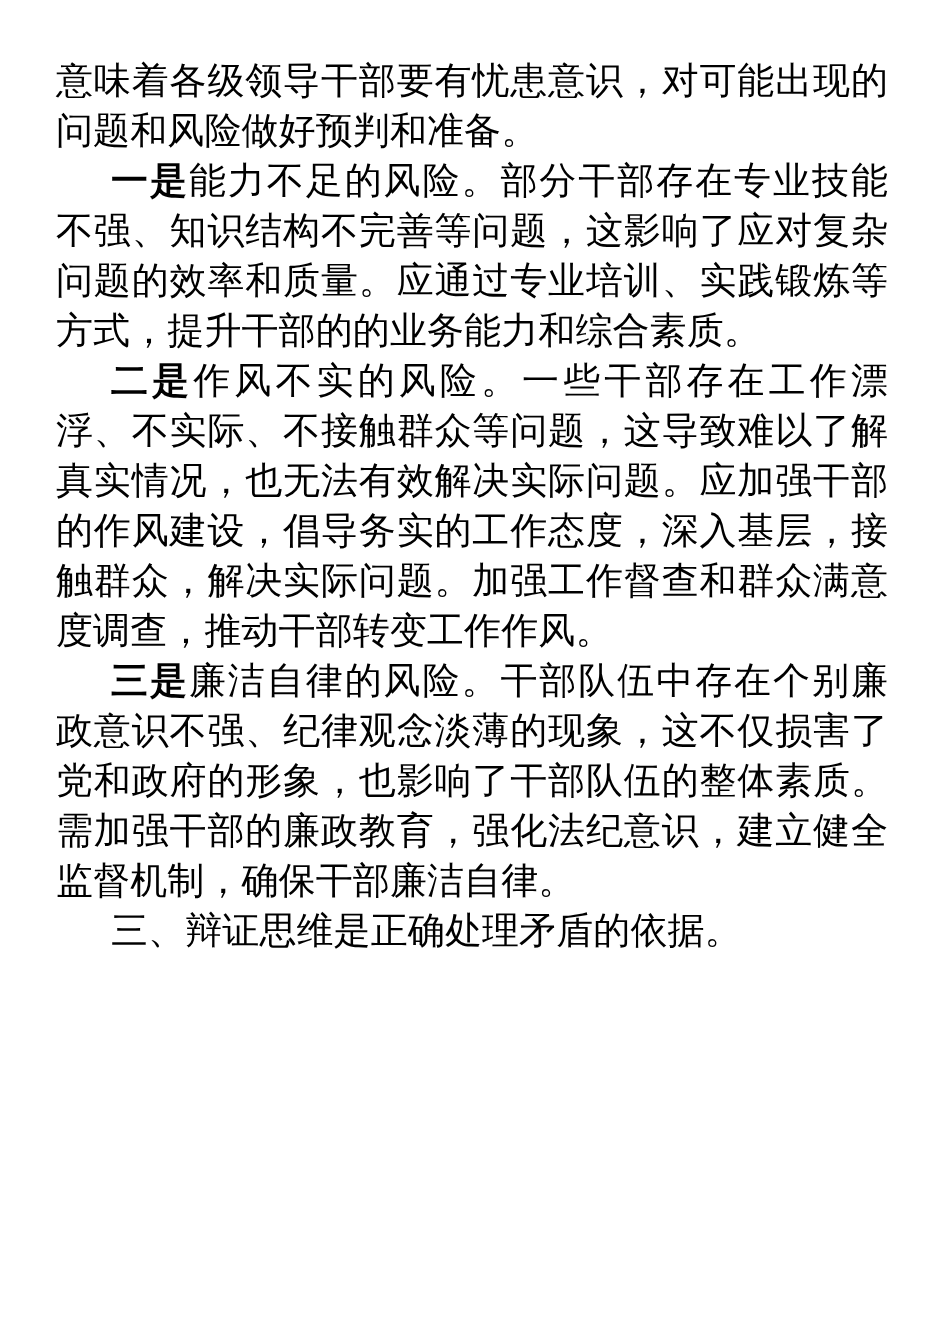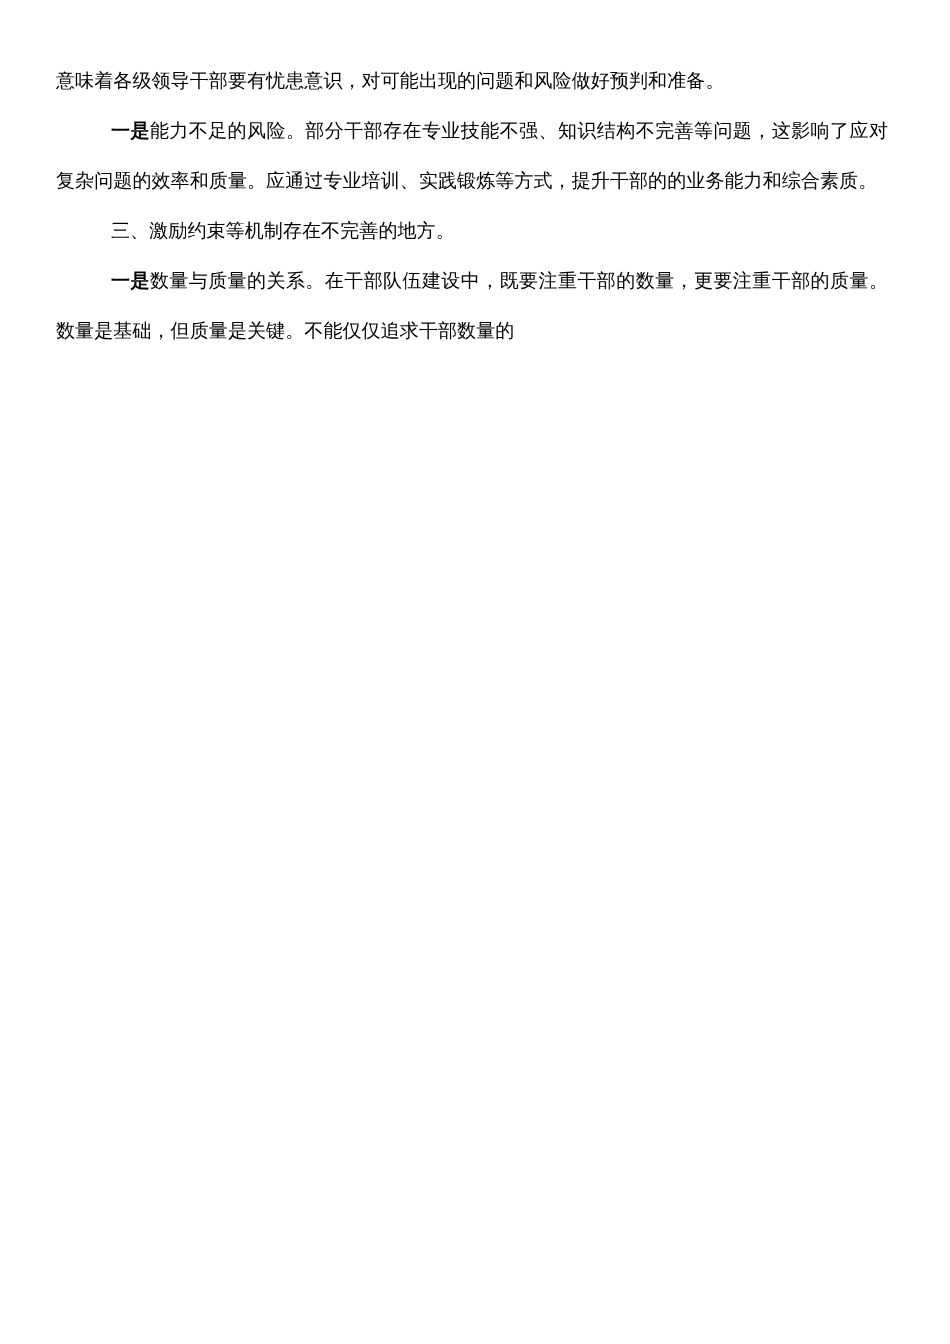--- a/index.html
+++ b/index.html
@@ -18,21 +18,21 @@
   .text-body {
     position: absolute;
     left: 56px;
     top: 56px;
     width: 832px;
   }
   p.para {
     margin: 0;
     padding: 0;
     font-family: "Liberation Sans", "DejaVu Sans", sans-serif;
-    font-size: 19px;
+    font-size: 37px;
     line-height: 50px;
     color: #000000;
     text-align: justify;
     text-justify: inter-character;
     text-indent: 55px;
     letter-spacing: 0.1px;
     font-weight: 400;
     -webkit-font-smoothing: antialiased;
   }
   p.para.continuation {
@@ -53,26 +53,29 @@
   <div class="text-body">
 
     <p class="para continuation">
       <span>意味着各级领导干部要有忧患意识，对可能出现的问题和风险做好预判和准备。</span>
     </p>
 
     <p class="para">
       <span class="lead">一是</span><span>能力不足的风险。部分干部存在专业技能不强、知识结构不完善等问题，这影响了应对复杂问题的效率和质量。应通过专业培训、实践锻炼等方式，提升干部的的业务能力和综合素质。</span>
     </p>
 
-
-
+    <p class="para">
+      <span class="lead">二是</span><span>作风不实的风险。一些干部存在工作漂浮、不实际、不接触群众等问题，这导致难以了解真实情况，也无法有效解决实际问题。应加强干部的作风建设，倡导务实的工作态度，深入基层，接触群众，解决实际问题。加强工作督查和群众满意度调查，推动干部转变工作作风。</span>
+    </p>
 
     <p class="para">
-      <span>三、激励约束等机制存在不完善的地方。</span>
+      <span class="lead">三是</span><span>廉洁自律的风险。干部队伍中存在个别廉政意识不强、纪律观念淡薄的现象，这不仅损害了党和政府的形象，也影响了干部队伍的整体素质。需加强干部的廉政教育，强化法纪意识，建立健全监督机制，确保干部廉洁自律。</span>
     </p>
 
 
     <p class="para">
-      <span class="lead">一是</span><span>数量与质量的关系。在干部队伍建设中，既要注重干部的数量，更要注重干部的质量。数量是基础，但质量是关键。不能仅仅追求干部数量的</span>
+      <span>三、辩证思维是正确处理矛盾的依据。</span>
     </p>
+
+
 
   </div>
 </div>
 
 </body></html>

